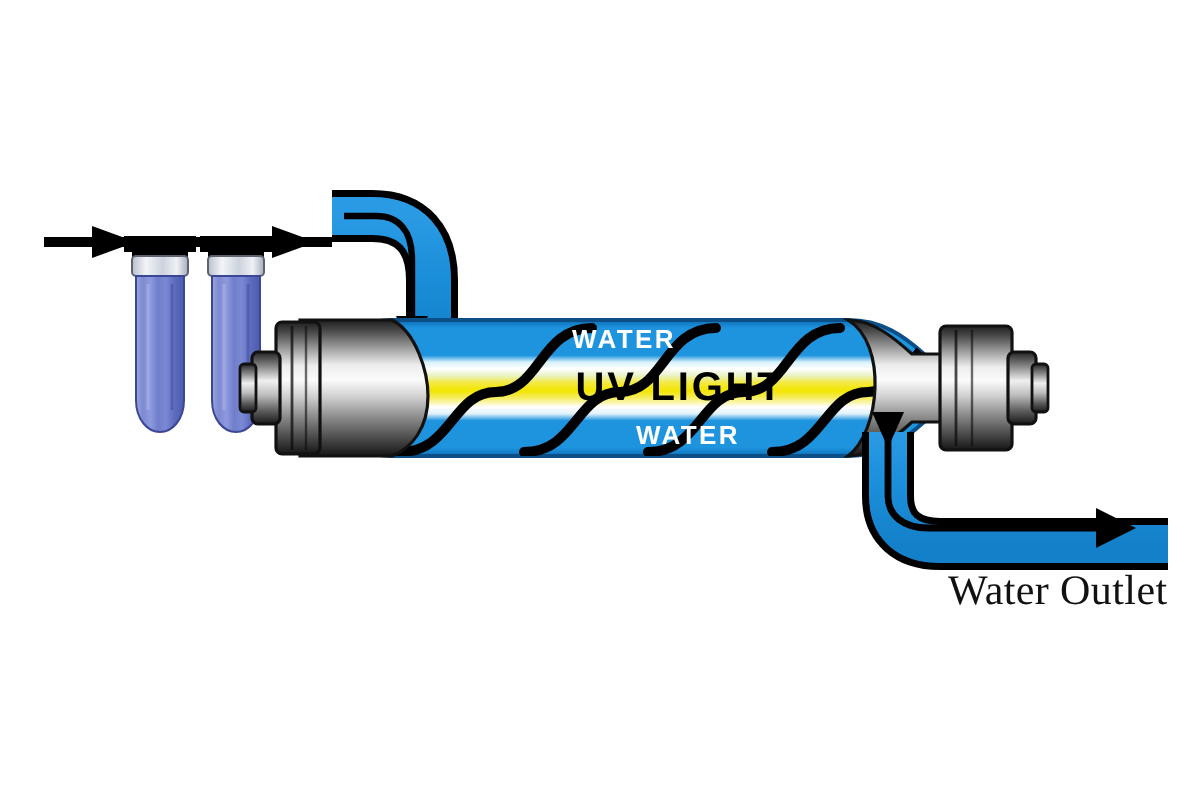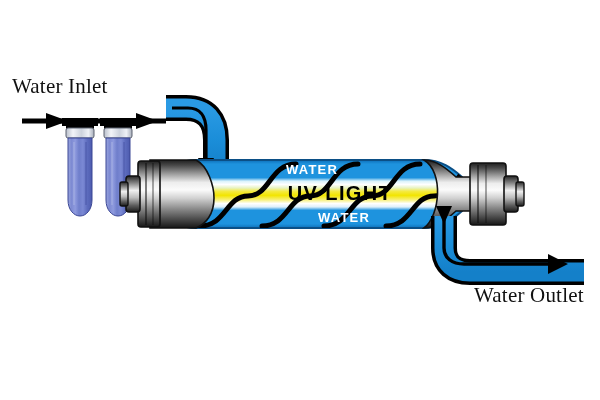--- a/index.html
+++ b/index.html
@@ -239,17 +239,16 @@
       <polygon points="548,254 568,264 548,274" fill="#000000"></polygon>
     </g>
 
     <text id="t-water-top" x="312" y="174" text-anchor="middle" font-family="Liberation Sans, sans-serif" font-size="13" font-weight="bold" fill="#ffffff" letter-spacing="1.2">WATER</text>
 
     <text id="t-uv" x="340" y="200" text-anchor="middle" font-family="Liberation Sans, sans-serif" font-size="20" font-weight="bold" fill="#000000" letter-spacing="1.4">UV LIGHT</text>
 
     <text id="t-water-bot" x="344" y="222" text-anchor="middle" font-family="Liberation Sans, sans-serif" font-size="13" font-weight="bold" fill="#ffffff" letter-spacing="1.2">WATER</text>
   </svg>
 
-  <div class="lbl" id="label-inlet">Water Inlet</div>
 
   <div class="lbl" id="label-outlet">Water Outlet</div>
 
 </div>
 
 </body></html>

